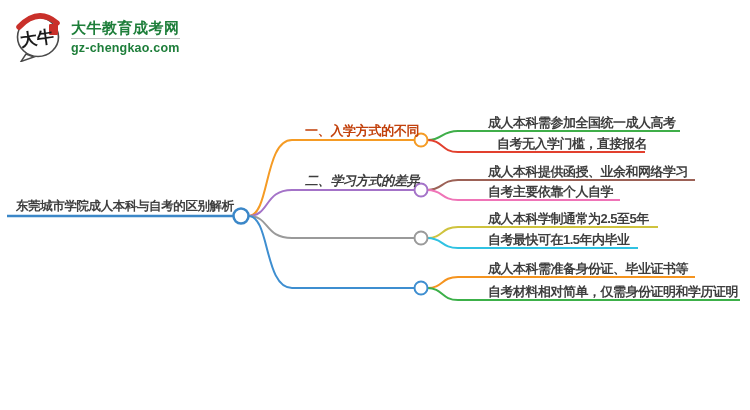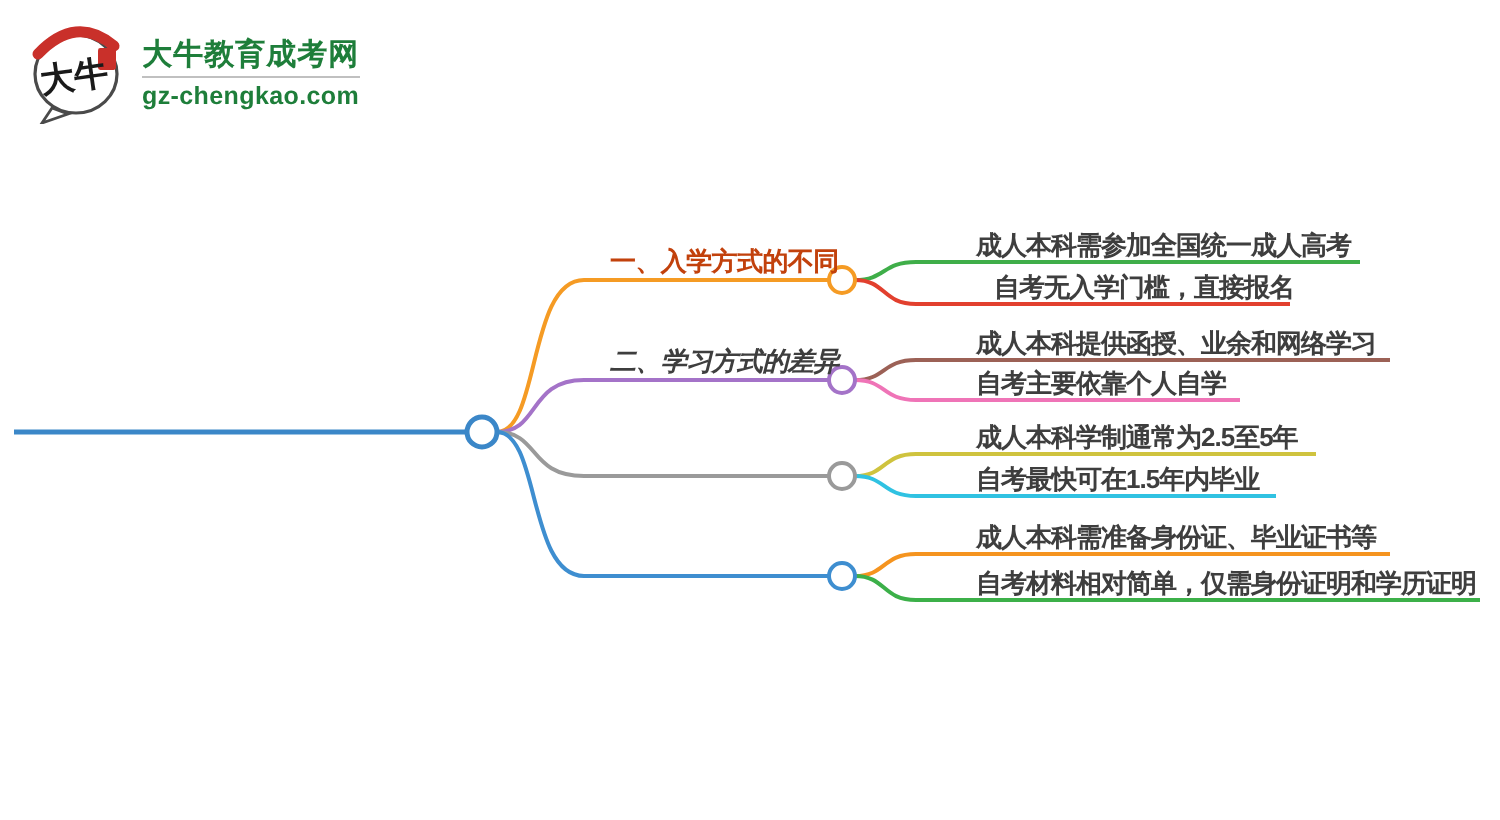--- a/index.html
+++ b/index.html
@@ -6,21 +6,21 @@
   body{width:750px;height:410px;font-family:"Liberation Sans","DejaVu Sans",sans-serif;}
   .stage{position:relative;width:750px;height:410px;overflow:hidden;background:#fff;}
   svg.map{position:absolute;left:0;top:0;}
   .node{position:absolute;white-space:nowrap;font-weight:600;color:#3e3e3e;}
   .center-label{font-size:12.5px;letter-spacing:-0.4px;}
   .branch-label{font-size:13px;letter-spacing:-0.3px;}
   .child-label{font-size:13px;letter-spacing:-0.5px;}
   
   .logo{position:absolute;top:10px;left:12px;display:flex;align-items:center;gap:7px;cursor:pointer;}
   .logo-text{display:flex;flex-direction:column;}
-  .logo-title{font-size:15px;font-weight:bold;letter-spacing:0.5px;line-height:19px;text-align:right;}
+  .logo-title{font-size:15px;font-weight:bold;letter-spacing:0.5px;line-height:19px;}
   .logo-divider{height:1px;background:#c0c0c0;margin:1px 0 2px 0;}
   .logo-domain{font-size:12.5px;font-weight:bold;letter-spacing:0.2px;line-height:14px;}
 </style>
 </head>
 <body>
 
 <div class="stage">
 
   <svg class="map" width="750" height="410" viewBox="0 0 750 410">
 
@@ -43,20 +43,21 @@
     <path fill="none" stroke-width="2" d="M 427.5 288 C 443 288 441 277 458 277 L 695 277" stroke="#f5941f"></path>
     <path fill="none" stroke-width="2" d="M 427.5 288 C 443 288 441 300 458 300 L 740 300" stroke="#3cb049"></path>
 
     <circle cx="241" cy="216" r="7.5" fill="#ffffff" stroke-width="2.5" stroke="#3b87c8"></circle>
     <circle cx="421" cy="140" r="6.5" fill="#ffffff" stroke-width="2" stroke="#f59b24"></circle>
     <circle cx="421" cy="190" r="6.5" fill="#ffffff" stroke-width="2" stroke="#a473c8"></circle>
     <circle cx="421" cy="238" r="6.5" fill="#ffffff" stroke-width="2" stroke="#9a9a9a"></circle>
     <circle cx="421" cy="288" r="6.5" fill="#ffffff" stroke-width="2" stroke="#3e8ed0"></circle>
   </svg>
 
+  <div class="node center-label" style="left: 16px; top: 198px; color: rgb(62, 62, 62);">东莞城市学院成人本科与自考的区别解析</div>
 
   <div class="node branch-label" style="left: 305px; top: 122px; color: #c2410c;">一、入学方式的不同</div>
   <div class="node branch-label" style="left: 305px; top: 172px; color: rgb(62, 62, 62); font-style: italic;">二、学习方式的差异</div>
 
   <div class="node child-label" style="left: 488px; top: 114px; color: rgb(62, 62, 62);">成人本科需参加全国统一成人高考</div>
   <div class="node child-label" style="left: 497px; top: 135px; color: rgb(62, 62, 62);">自考无入学门槛，直接报名</div>
   <div class="node child-label" style="left: 488px; top: 163px; color: rgb(62, 62, 62);">成人本科提供函授、业余和网络学习</div>
   <div class="node child-label" style="left: 488px; top: 183px; color: rgb(62, 62, 62);">自考主要依靠个人自学</div>
   <div class="node child-label" style="left: 488px; top: 210px; color: rgb(62, 62, 62);">成人本科学制通常为2.5至5年</div>
   <div class="node child-label" style="left: 488px; top: 231px; color: rgb(62, 62, 62);">自考最快可在1.5年内毕业</div>

